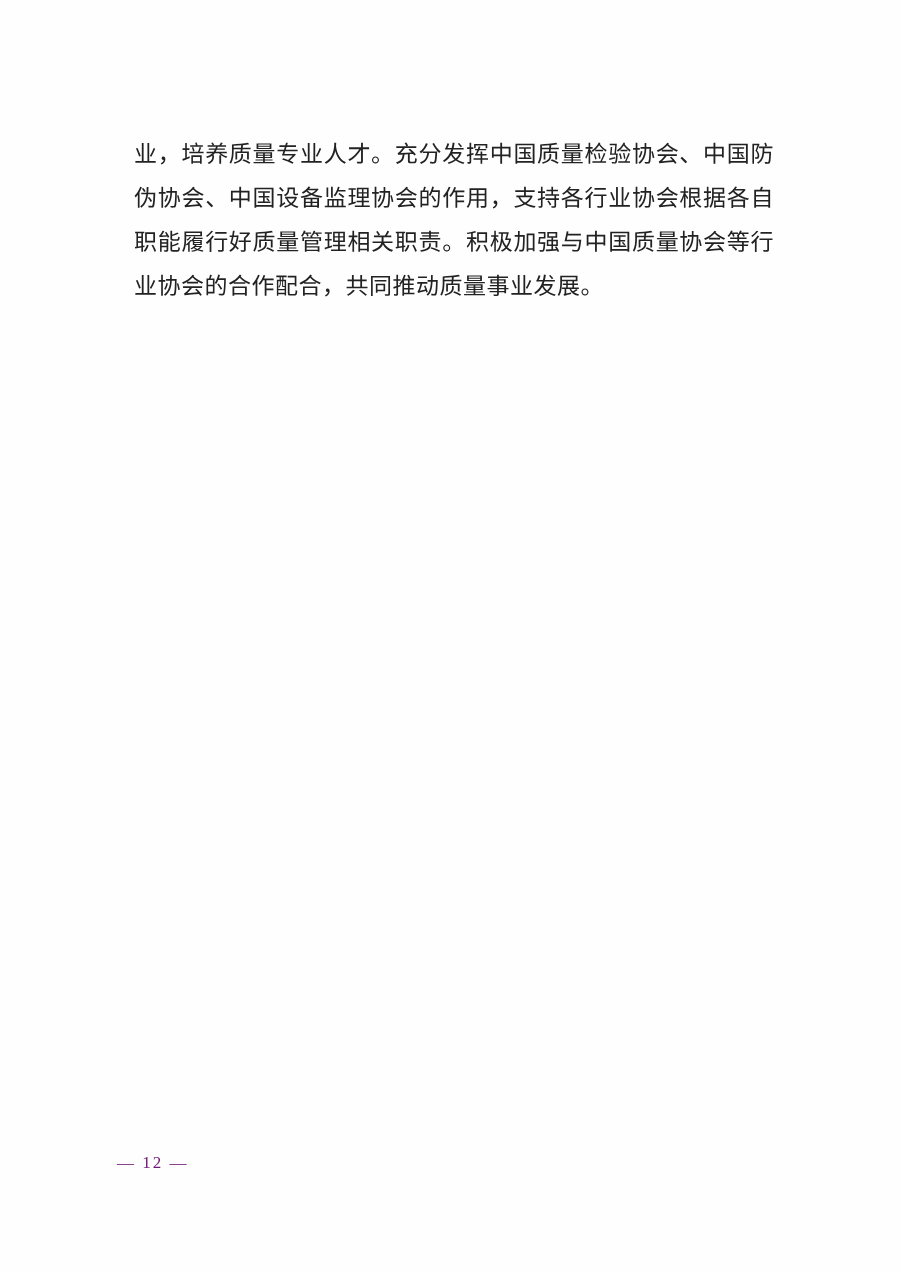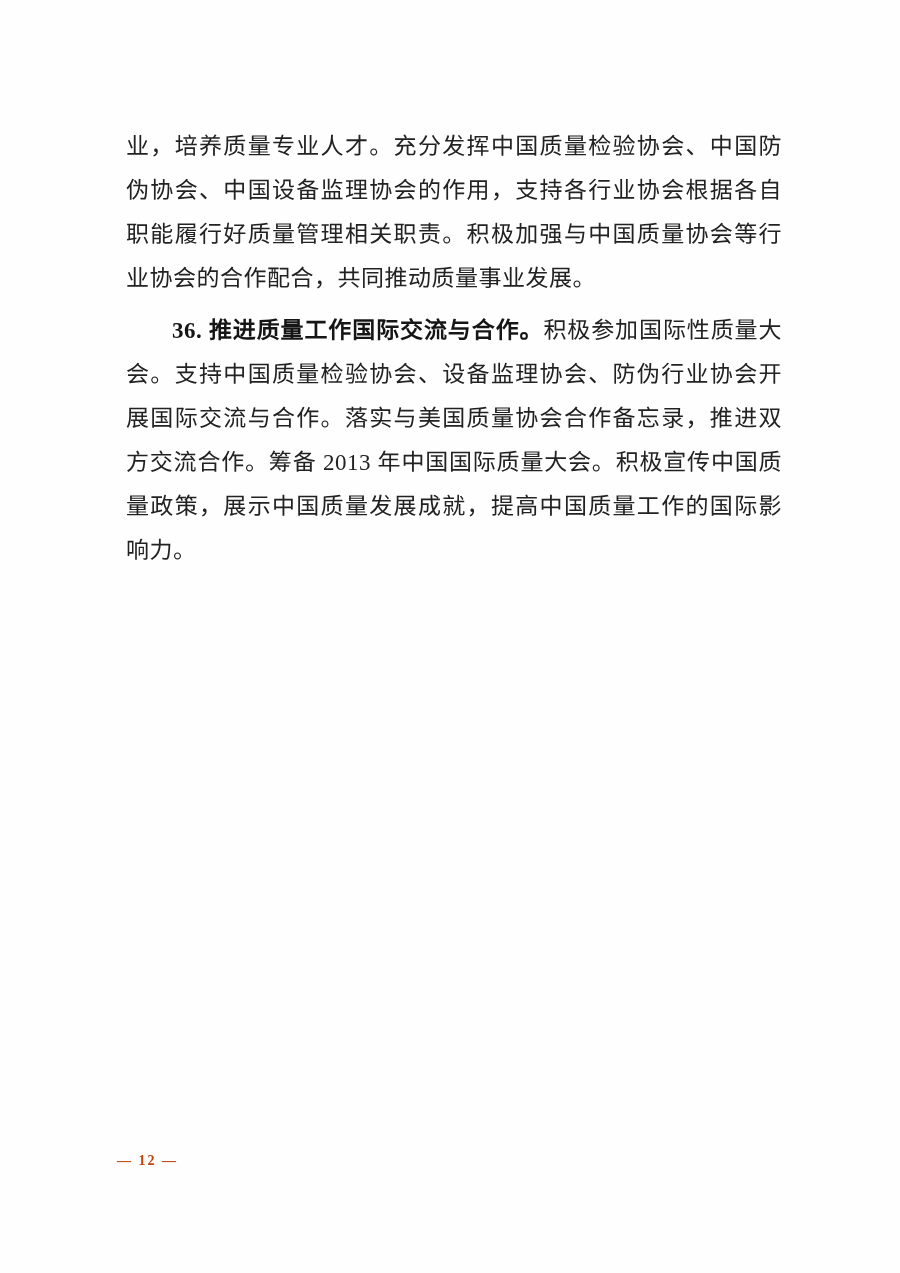--- a/index.html
+++ b/index.html
@@ -20,45 +20,43 @@
     left: 118px;
     top: 117px;
     width: 672px;
     font-size: 23px;
     line-height: 44px;
     color: #222222;
     text-align: justify;
     letter-spacing: 0.5px;
   }
   .para {
-    margin: 8px;
+    margin: 16px;
     padding: 0;
   }
   .para.indent {
     text-indent: 2em;
   }
   .para-lead {
     font-weight: bold;
     color: #151515;
   }
   .para-body {
     font-weight: normal;
   }
   .footer {
     position: absolute;
     left: 117px;
     top: 1153px;
-    font-size: 14px;
-    color: #c2410c;
+    font-size: 17px;
+    color: #701a75;
     letter-spacing: 2px;
-    font-weight: bold;
   }
 </style>
 </head>
 <body>
 
 <div class="page">
   <div class="content">
     <p class="para"><span class="para-lead"></span><span class="para-body">业，培养质量专业人才。充分发挥中国质量检验协会、中国防伪协会、中国设备监理协会的作用，支持各行业协会根据各自职能履行好质量管理相关职责。积极加强与中国质量协会等行业协会的合作配合，共同推动质量事业发展。</span></p>
-    <p class="para indent"><span class="para-lead">36. 推进质量工作国际交流与合作。</span><span class="para-body">积极参加国际性质量大会。支持中国质量检验协会、设备监理协会、防伪行业协会开展国际交流与合作。落实与美国质量协会合作备忘录，推进双方交流合作。筹备 2013 年中国国际质量大会。积极宣传中国质量政策，展示中国质量发展成就，提高中国质量工作的国际影响力。</span></p>
   </div>
   <div class="footer">— 12 —</div>
 </div>
 
 </body></html>

